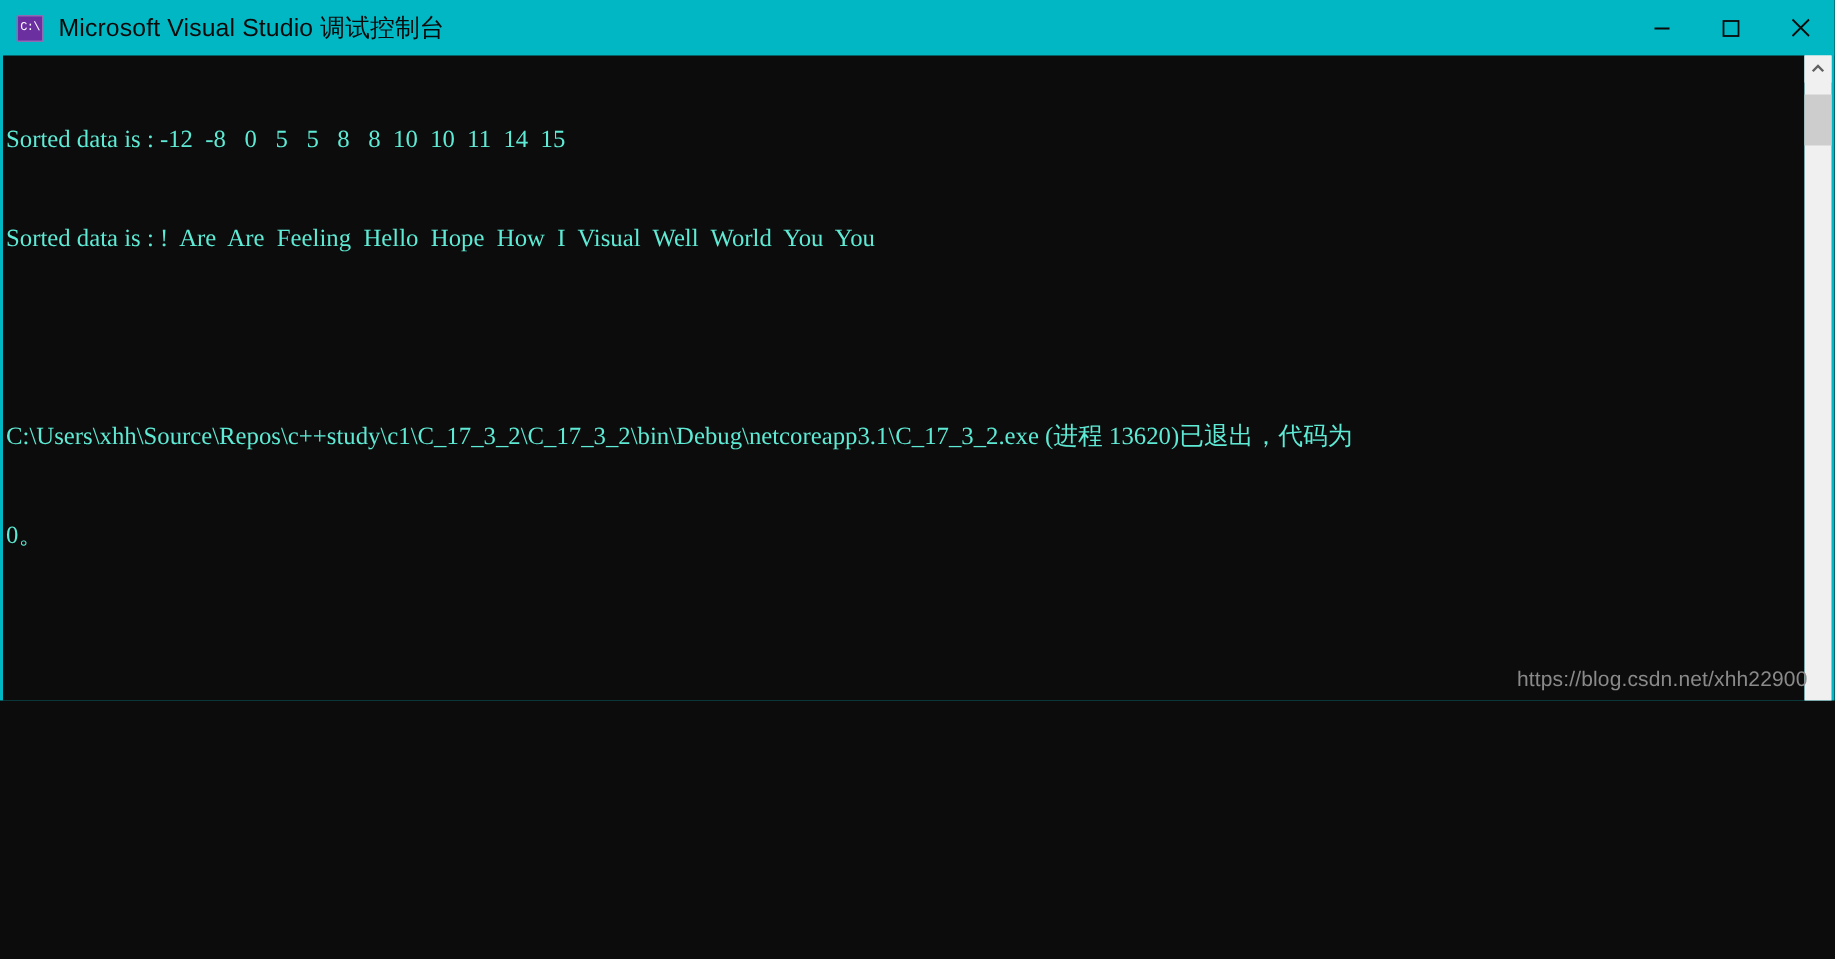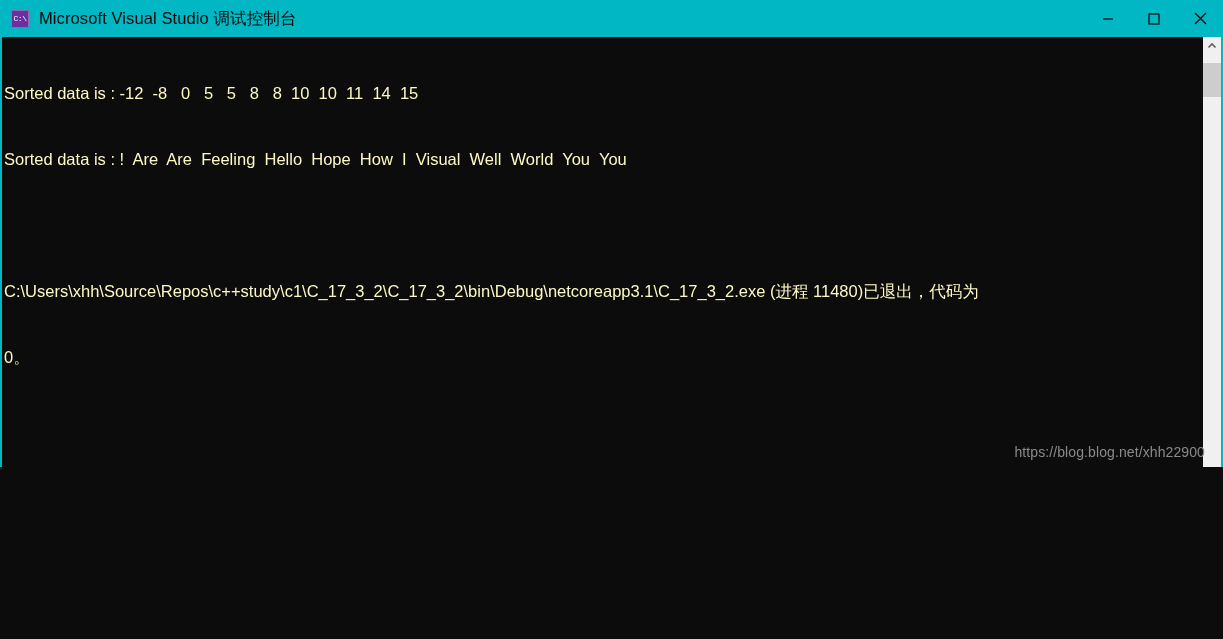--- a/index.html
+++ b/index.html
@@ -95,24 +95,24 @@
     height: 600px;
     background: #0c0c0c;
     overflow: hidden;
   }
 
   .console-text {
     position: absolute;
     left: 2px;
     top: 1px;
     width: 1198px;
-    font-family: Liberation Sans, sans-serif;
+    font-family: Liberation Serif, serif;
     font-size: 16.5px;
     line-height: 22px;
-    color: #fef9c3;
+    color: #5eead4;
     white-space: pre;
     letter-spacing: 0px;
   }
   .console-text .ln {
     display: block;
     height: 22px;
     white-space: pre;
   }
   .console-text .ln.blank { color: transparent; }
 
@@ -186,34 +186,34 @@
         </svg>
       </div>
     </div>
   </div>
 
   <div class="console">
     <div class="console-text">
       <span class="ln">Sorted data is : -12  -8   0   5   5   8   8  10  10  11  14  15</span>
       <span class="ln">Sorted data is : !  Are  Are  Feeling  Hello  Hope  How  I  Visual  Well  World  You  You</span>
       <span class="ln blank"></span>
-      <span class="ln">C:\Users\xhh\Source\Repos\c++study\c1\C_17_3_2\C_17_3_2\bin\Debug\netcoreapp3.1\C_17_3_2.exe (进程 11480)已退出，代码为</span>
+      <span class="ln">C:\Users\xhh\Source\Repos\c++study\c1\C_17_3_2\C_17_3_2\bin\Debug\netcoreapp3.1\C_17_3_2.exe (进程 13620)已退出，代码为</span>
       <span class="ln">0。</span>
     </div>
   </div>
 
   <div class="scrollbar">
     <div class="sb-btn sb-up">
       <svg width="10" height="8" viewBox="0 0 10 8" aria-hidden="true">
         <polyline points="1.5,5.5 5,2 8.5,5.5" fill="none" stroke="#606060" stroke-width="1.6"></polyline>
       </svg>
     </div>
     <div class="sb-thumb"></div>
     <div class="sb-btn sb-down">
       <svg width="10" height="8" viewBox="0 0 10 8" aria-hidden="true">
         <polyline points="1.5,2.5 5,6 8.5,2.5" fill="none" stroke="#606060" stroke-width="1.6"></polyline>
       </svg>
     </div>
   </div>
 
-  <div class="watermark">https://blog.blog.net/xhh22900</div>
+  <div class="watermark">https://blog.csdn.net/xhh22900</div>
 
 </div>
 
 </body></html>

